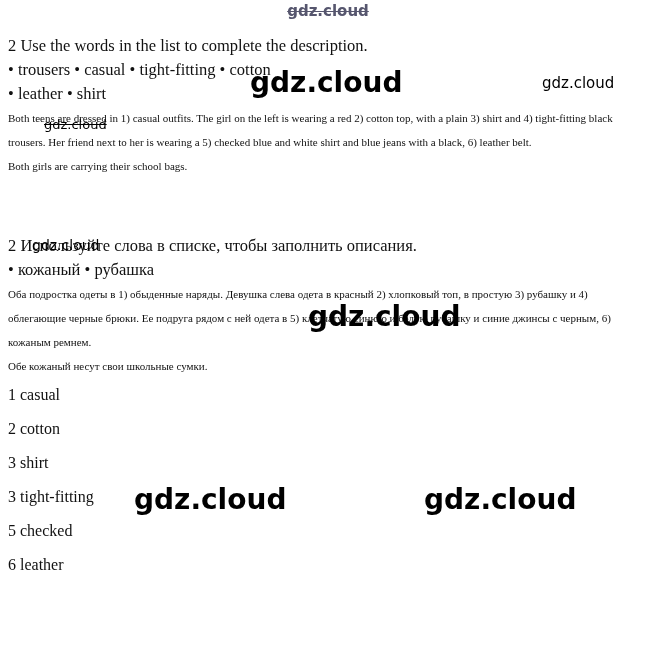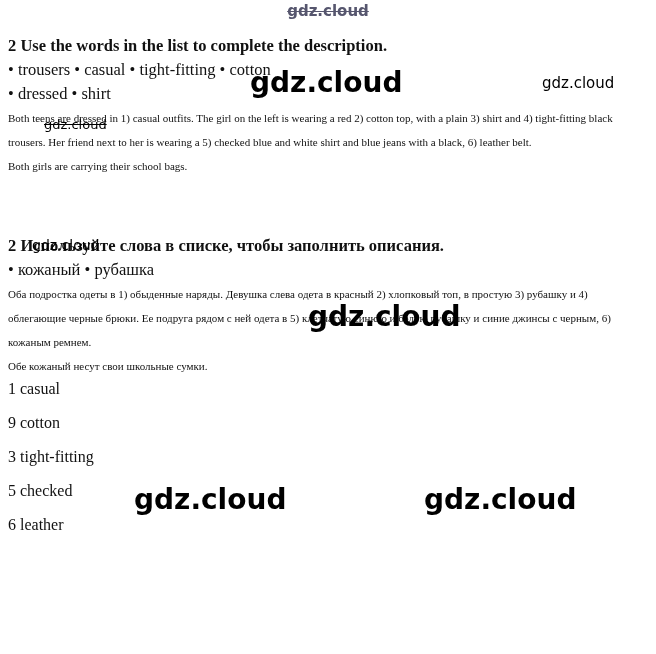--- a/index.html
+++ b/index.html
@@ -8,35 +8,35 @@
     position: relative;
     width: 656px;
     height: 654px;
     background: #ffffff;
     overflow: hidden;
     font-family: "Liberation Serif", serif;
     color: #111111;
   }
   .content { padding: 34px 8px 0 8px; }
   .heading {
-    font-weight: bold;
+    font-weight: normal;
     font-size: 16.5px;
     line-height: 24px;
   }
   .word-line {
     font-size: 16.5px;
     line-height: 24px;
   }
   .para {
     font-size: 11px;
     line-height: 24px;
     max-width: 642px;
   }
   .heading.ru { margin-top: 56px; }
-  .answers { }
+  .answers { margin-top: 6px; }
   .answer {
     font-size: 16px;
     line-height: 21px;
     margin-bottom: 13px;
   }
   
   .wm {
     position: absolute;
     font-family: "DejaVu Sans", "Liberation Sans", sans-serif;
     color: #000000;
@@ -77,31 +77,32 @@
   <div class="wm wm-en-inline">gdz.cloud</div>
   <div class="wm wm-ru-inline">gdz.cloud</div>
   <div class="wm wm-lg wm-ru-center">gdz.cloud</div>
   <div class="wm wm-lg wm-bottom-left">gdz.cloud</div>
   <div class="wm wm-lg wm-bottom-right">gdz.cloud</div>
 
   <div class="content">
 
     <div class="heading">2 Use the words in the list to complete the description.</div>
     <div class="word-line">• trousers • casual • tight-fitting • cotton</div>
-    <div class="word-line">• dressed • shirt</div>
+    <div class="word-line">• leather • shirt</div>
     <p class="para">Both teens are dressed in 1) casual outfits. The girl on the left is wearing a red 2) cotton top, with a plain 3) shirt and 4) tight-fitting black trousers. Her friend next to her is wearing a 5) checked blue and white shirt and blue jeans with a black, 6) leather belt.</p>
     <p class="para">Both girls are carrying their school bags.</p>
 
     <div class="heading ru">2 Используйте слова в списке, чтобы заполнить описания.</div>
     <div class="word-line">• кожаный • рубашка</div>
     <p class="para">Оба подростка одеты в 1) обыденные наряды. Девушка слева одета в красный 2) хлопковый топ, в простую 3) рубашку и 4) облегающие черные брюки. Ее подруга рядом с ней одета в 5) клетчатую синюю и белую рубашку и синие джинсы с черным, 6) кожаным ремнем.</p>
     <p class="para">Обе кожаный несут свои школьные сумки.</p>
 
     <div class="answers">
       <div class="answer">1 casual</div>
-      <div class="answer">9 cotton</div>
+      <div class="answer">2 cotton</div>
+      <div class="answer">3 shirt</div>
       <div class="answer">3 tight-fitting</div>
       <div class="answer">5 checked</div>
       <div class="answer">6 leather</div>
     </div>
 
   </div>
 </div>
 
 </body></html>

